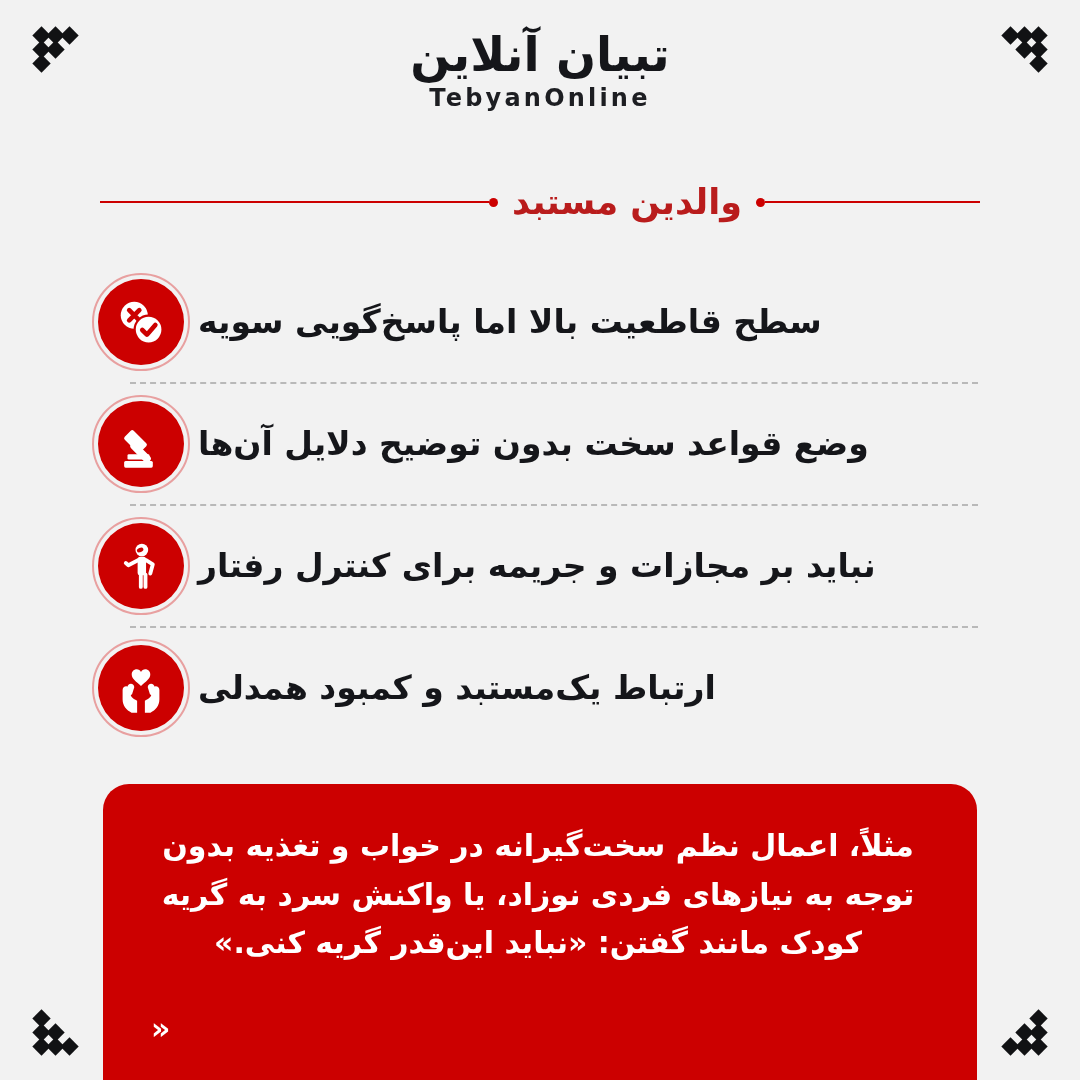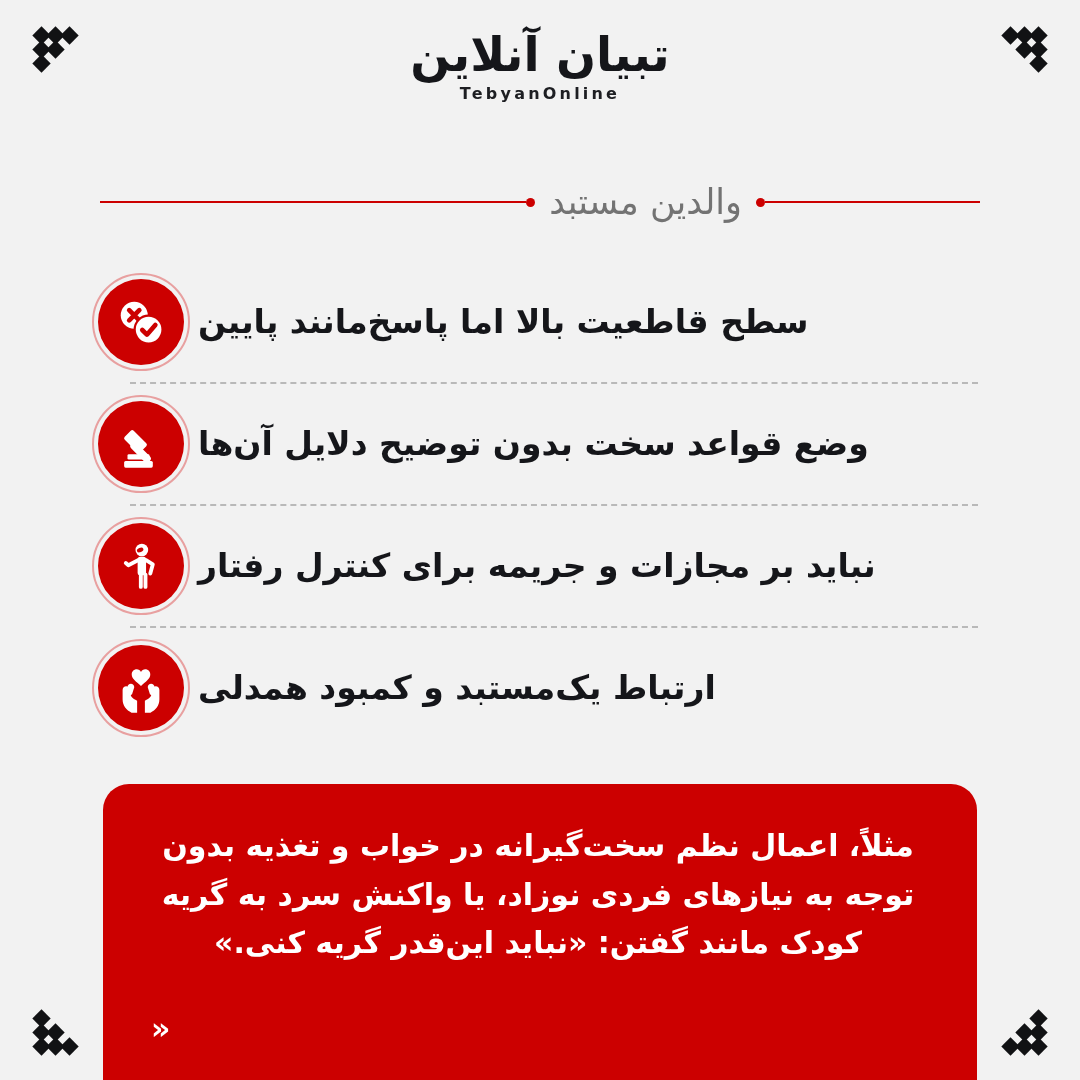--- a/index.html
+++ b/index.html
@@ -48,43 +48,43 @@
   }
   .brand-fa {
     font-size: 47px;
     font-weight: 700;
     color: #15161a;
     letter-spacing: -1px;
     line-height: 1.12;
     direction: rtl;
   }
   .brand-en {
-    font-size: 16px;
+    font-size: 24px;
     font-weight: 700;
     color: #1d1e22;
     letter-spacing: 3.2px;
     margin-top: 2px;
     direction: ltr;
   }
 
   
   .title-row {
     position: absolute;
     top: 181px;
     left: 100px;
     right: 100px;
     display: flex;
     align-items: center;
     direction: rtl;
     gap: 0;
   }
   .title-text {
     font-size: 35px;
-    font-weight: 400;
-    color: #737373;
+    font-weight: 700;
+    color: #b91c1c;
     white-space: nowrap;
     padding: 0 14px;
     letter-spacing: -0.5px;
     line-height: 1.2;
   }
   .title-dot {
     width: 9px;
     height: 9px;
     border-radius: 50%;
     background: #cc0000;
@@ -270,21 +270,21 @@
         <div class="icon-ring"></div>
         <div class="icon-disc">
           <svg viewBox="0 0 64 64" aria-hidden="true">
             <circle cx="24" cy="24" r="16" fill="#ffffff"></circle>
             <path d="M18 18 L30 30 M30 18 L18 30" stroke="#cc0000" stroke-width="5.5" stroke-linecap="round"></path>
             <circle cx="41" cy="41" r="16.5" fill="#ffffff" stroke="#cc0000" stroke-width="2.6"></circle>
             <path d="M33.5 41.5 L39 47 L49 35.5" fill="none" stroke="#cc0000" stroke-width="5.5" stroke-linecap="round" stroke-linejoin="round"></path>
           </svg>
         </div>
       </div>
-      <div class="row-text">سطح قاطعیت بالا اما پاسخ‌مانند پایین</div>
+      <div class="row-text">سطح قاطعیت بالا اما پاسخ‌گویی سویه</div>
     </div>
 
     <div class="divider"></div>
 
     <div class="list-row">
       <div class="row-icon">
         <div class="icon-ring"></div>
         <div class="icon-disc">
           <svg viewBox="0 0 64 64" aria-hidden="true">
             <g fill="#ffffff">

